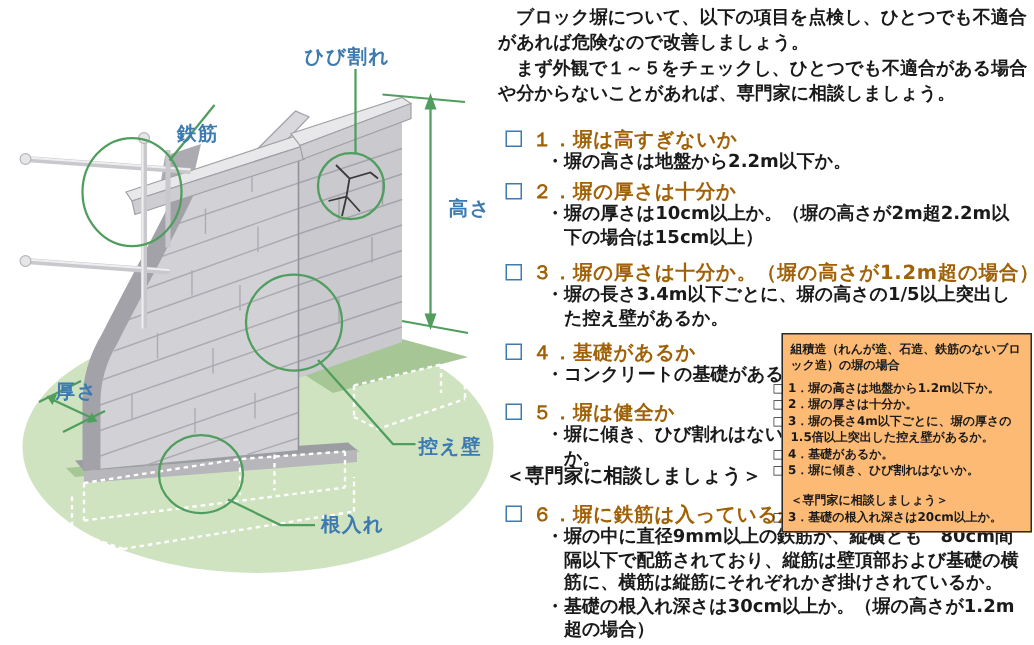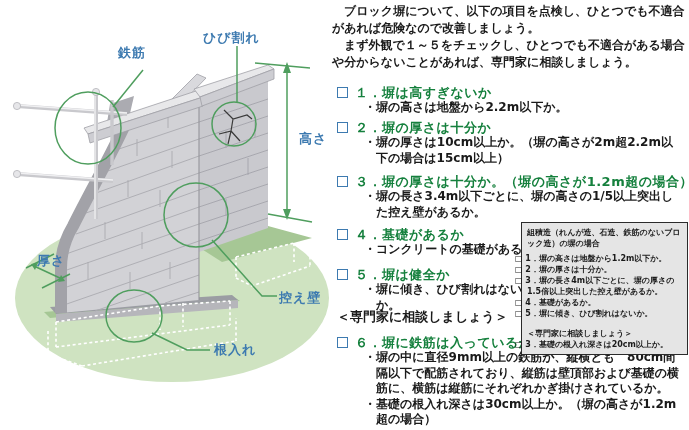--- a/index.html
+++ b/index.html
@@ -6,30 +6,30 @@
   body { font-family:"DejaVu Sans","Liberation Sans",sans-serif; }
   .page { position:relative; width:689px; height:430px; background:#ffffff; overflow:hidden;
           font-weight:bold; color:#1a1a1a; }
   .abs { position:absolute; }
 
   
   .dlabel { position:absolute; color:#3d7ab0; font-size:13px; letter-spacing:1px; white-space:nowrap; }
 
   
   .intro { position:absolute; left:332px; top:3px; width:356px; font-size:12px; line-height:17px; }
-  .item-head { position:absolute; left:337px; font-size:13px; color:#15803d; white-space:nowrap; letter-spacing:0.5px; }
+  .item-head { position:absolute; left:337px; font-size:13px; color:#a16207; white-space:nowrap; letter-spacing:0.5px; }
   .cbx { display:inline-block; width:11px; height:11px; border:1.7px solid #3d7ab0; background:#fff;
          margin-right:7px; vertical-align:-1px; }
   .item-body { position:absolute; left:364px; width:318px; font-size:12px; line-height:15.5px; }
   .item-body div { padding-left:12px; text-indent:-12px; }
   .consult { position:absolute; left:337px; font-size:13px; white-space:nowrap; }
 
   
   .sidebox { position:absolute; left:521px; top:222px; width:167px; border:1.6px solid #2b2b2b;
-             background:#e5e5e5; padding:4px 4px 4px 5px; font-size:8px; line-height:11px; }
+             background:#fdba74; padding:4px 4px 4px 5px; font-size:8px; line-height:11px; }
   .sidebox .bx-title { margin-bottom:4px; }
   .sidebox .bx-item { padding-left:0; text-indent:-12px; }
   .sidebox .bx-consult { margin-top:9px; }
 
   .source { position:absolute; left:4px; font-size:9.5px; line-height:13px; white-space:nowrap; }
 </style>
 </head>
 <body>
 
 <div class="page">
@@ -150,21 +150,21 @@
       <path d="M34,266 L62,279"></path>
     </g>
     <g fill="#4f9e5e">
       <polygon points="287,62 283,73 291,73"></polygon>
       <polygon points="287,220 283,209 291,209"></polygon>
       <polygon points="31,264 38,263 35,270"></polygon>
       <polygon points="65,281 58,282 61,275"></polygon>
     </g>
   </svg>
 
-  <div class="dlabel" style="left:118px;top:44px">鉄筋</div>
+  <div class="dlabel" style="left:118px;top:80px">鉄筋</div>
   <div class="dlabel" style="left:203px;top:29px">ひび割れ</div>
   <div class="dlabel" style="left:299px;top:130px">高さ</div>
   <div class="dlabel" style="left:37px;top:252px">厚さ</div>
   <div class="dlabel" style="left:279px;top:289px">控え壁</div>
   <div class="dlabel" style="left:214px;top:341px">根入れ</div>
 
   <div class="intro">
     <div>　ブロック塀について、以下の項目を点検し、ひとつでも不適合があれば危険なので改善しましょう。</div>
     <div>　まず外観で１～５をチェックし、ひとつでも不適合がある場合や分からないことがあれば、専門家に相談しましょう。</div>
   </div>

